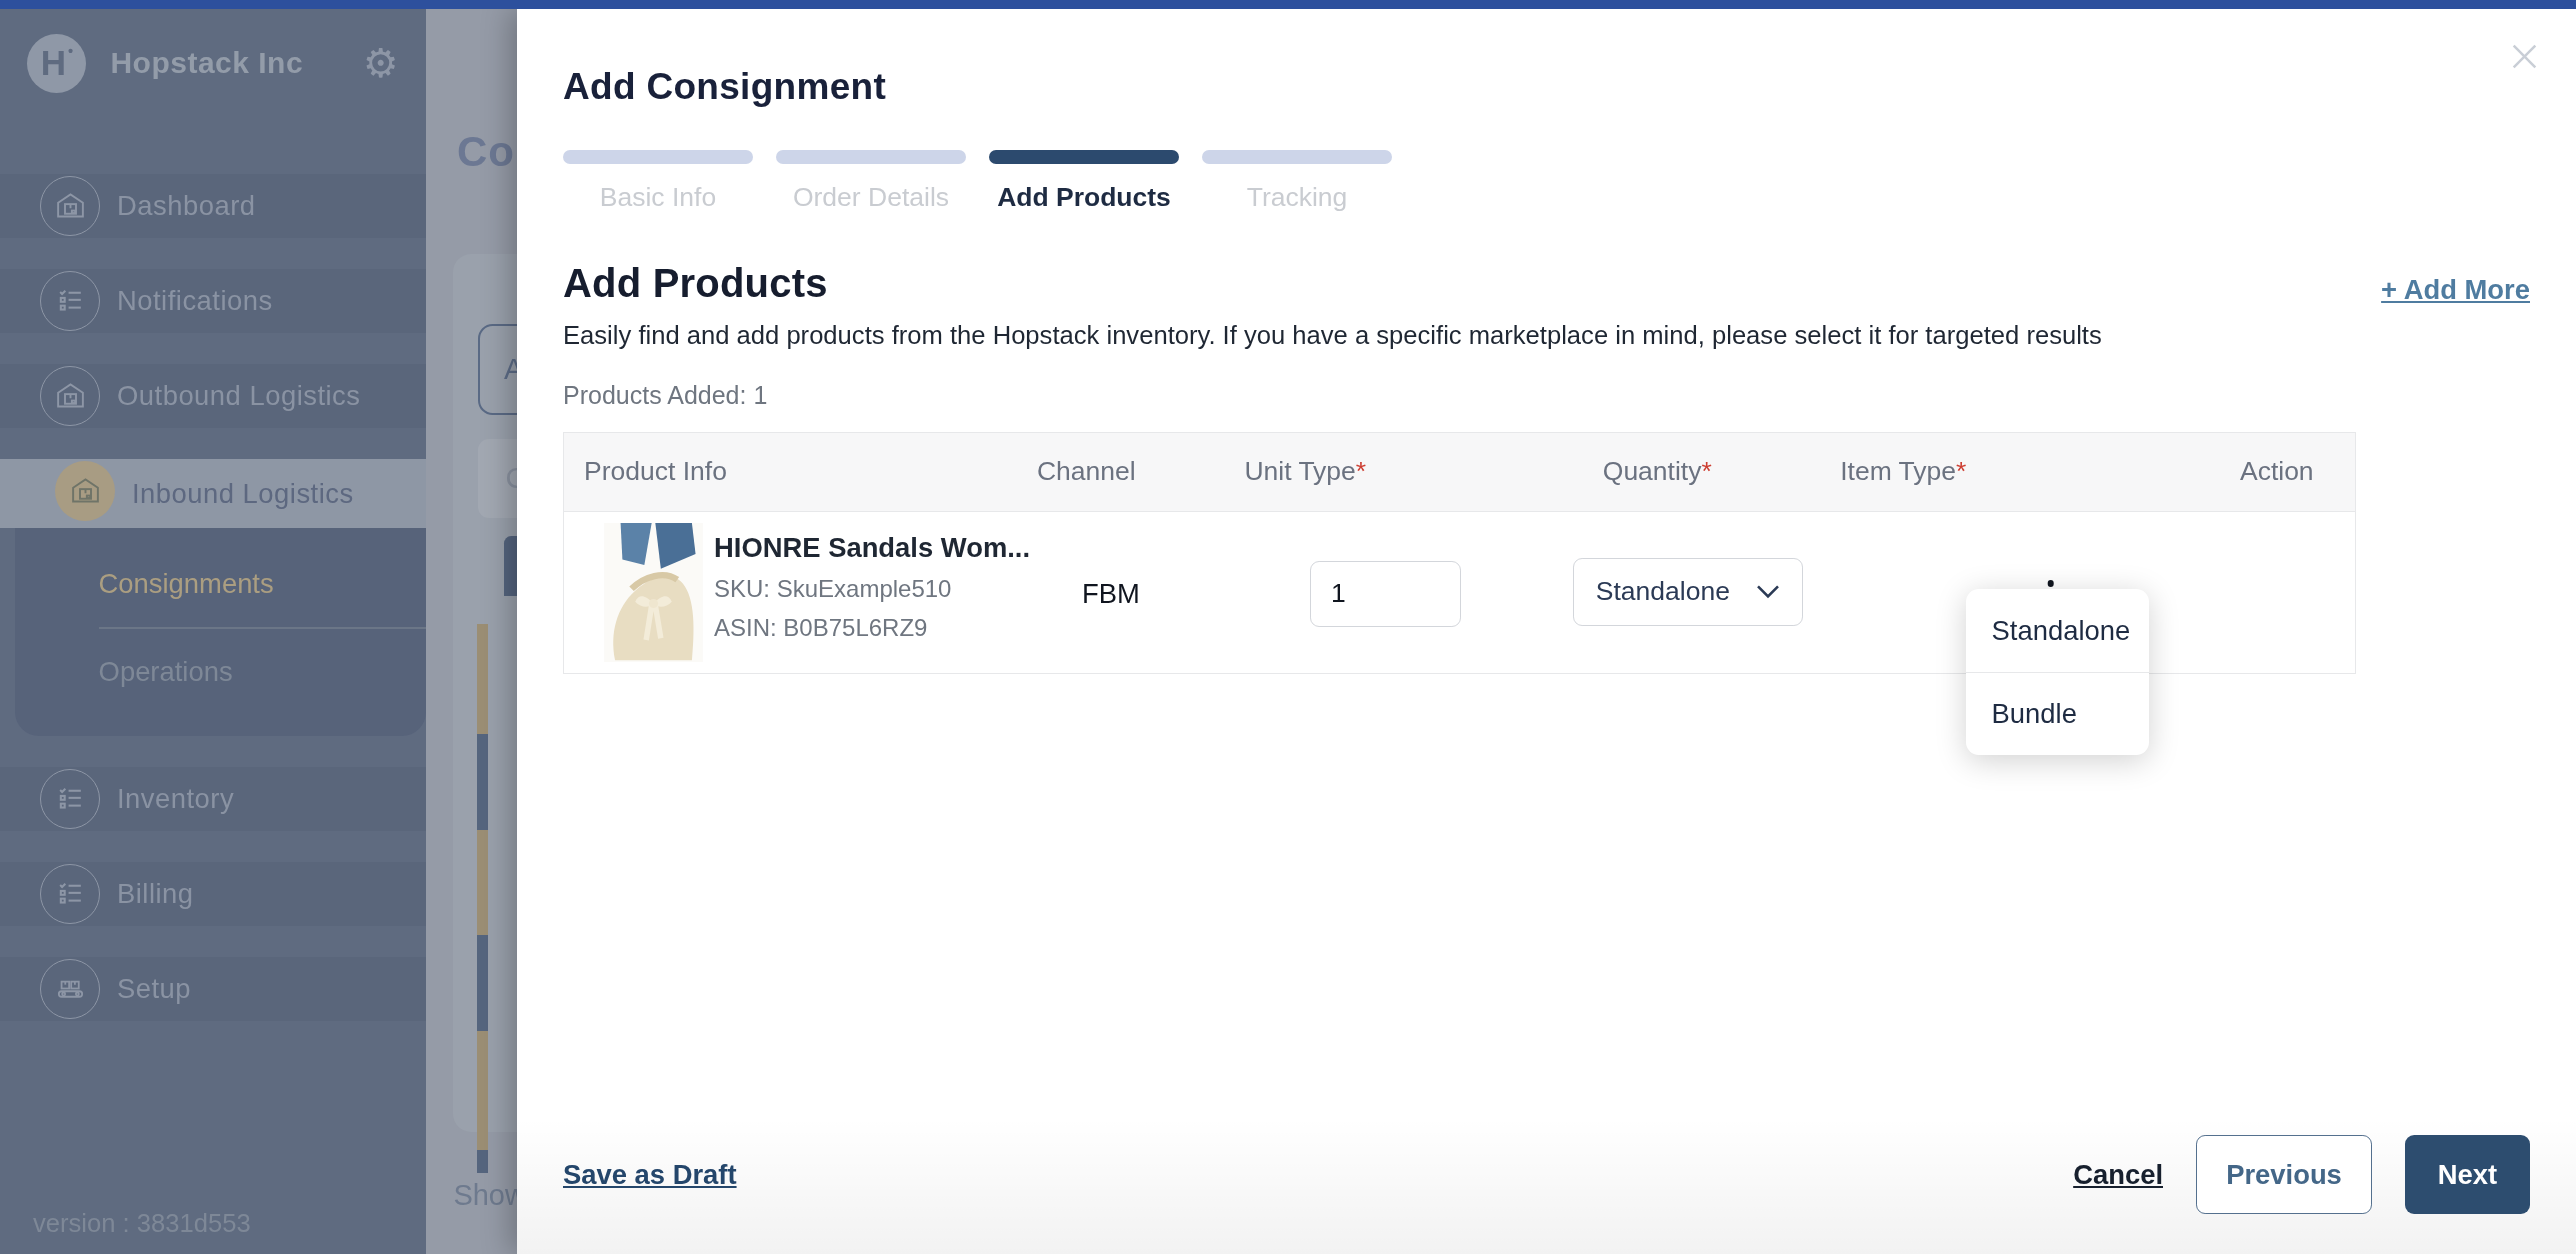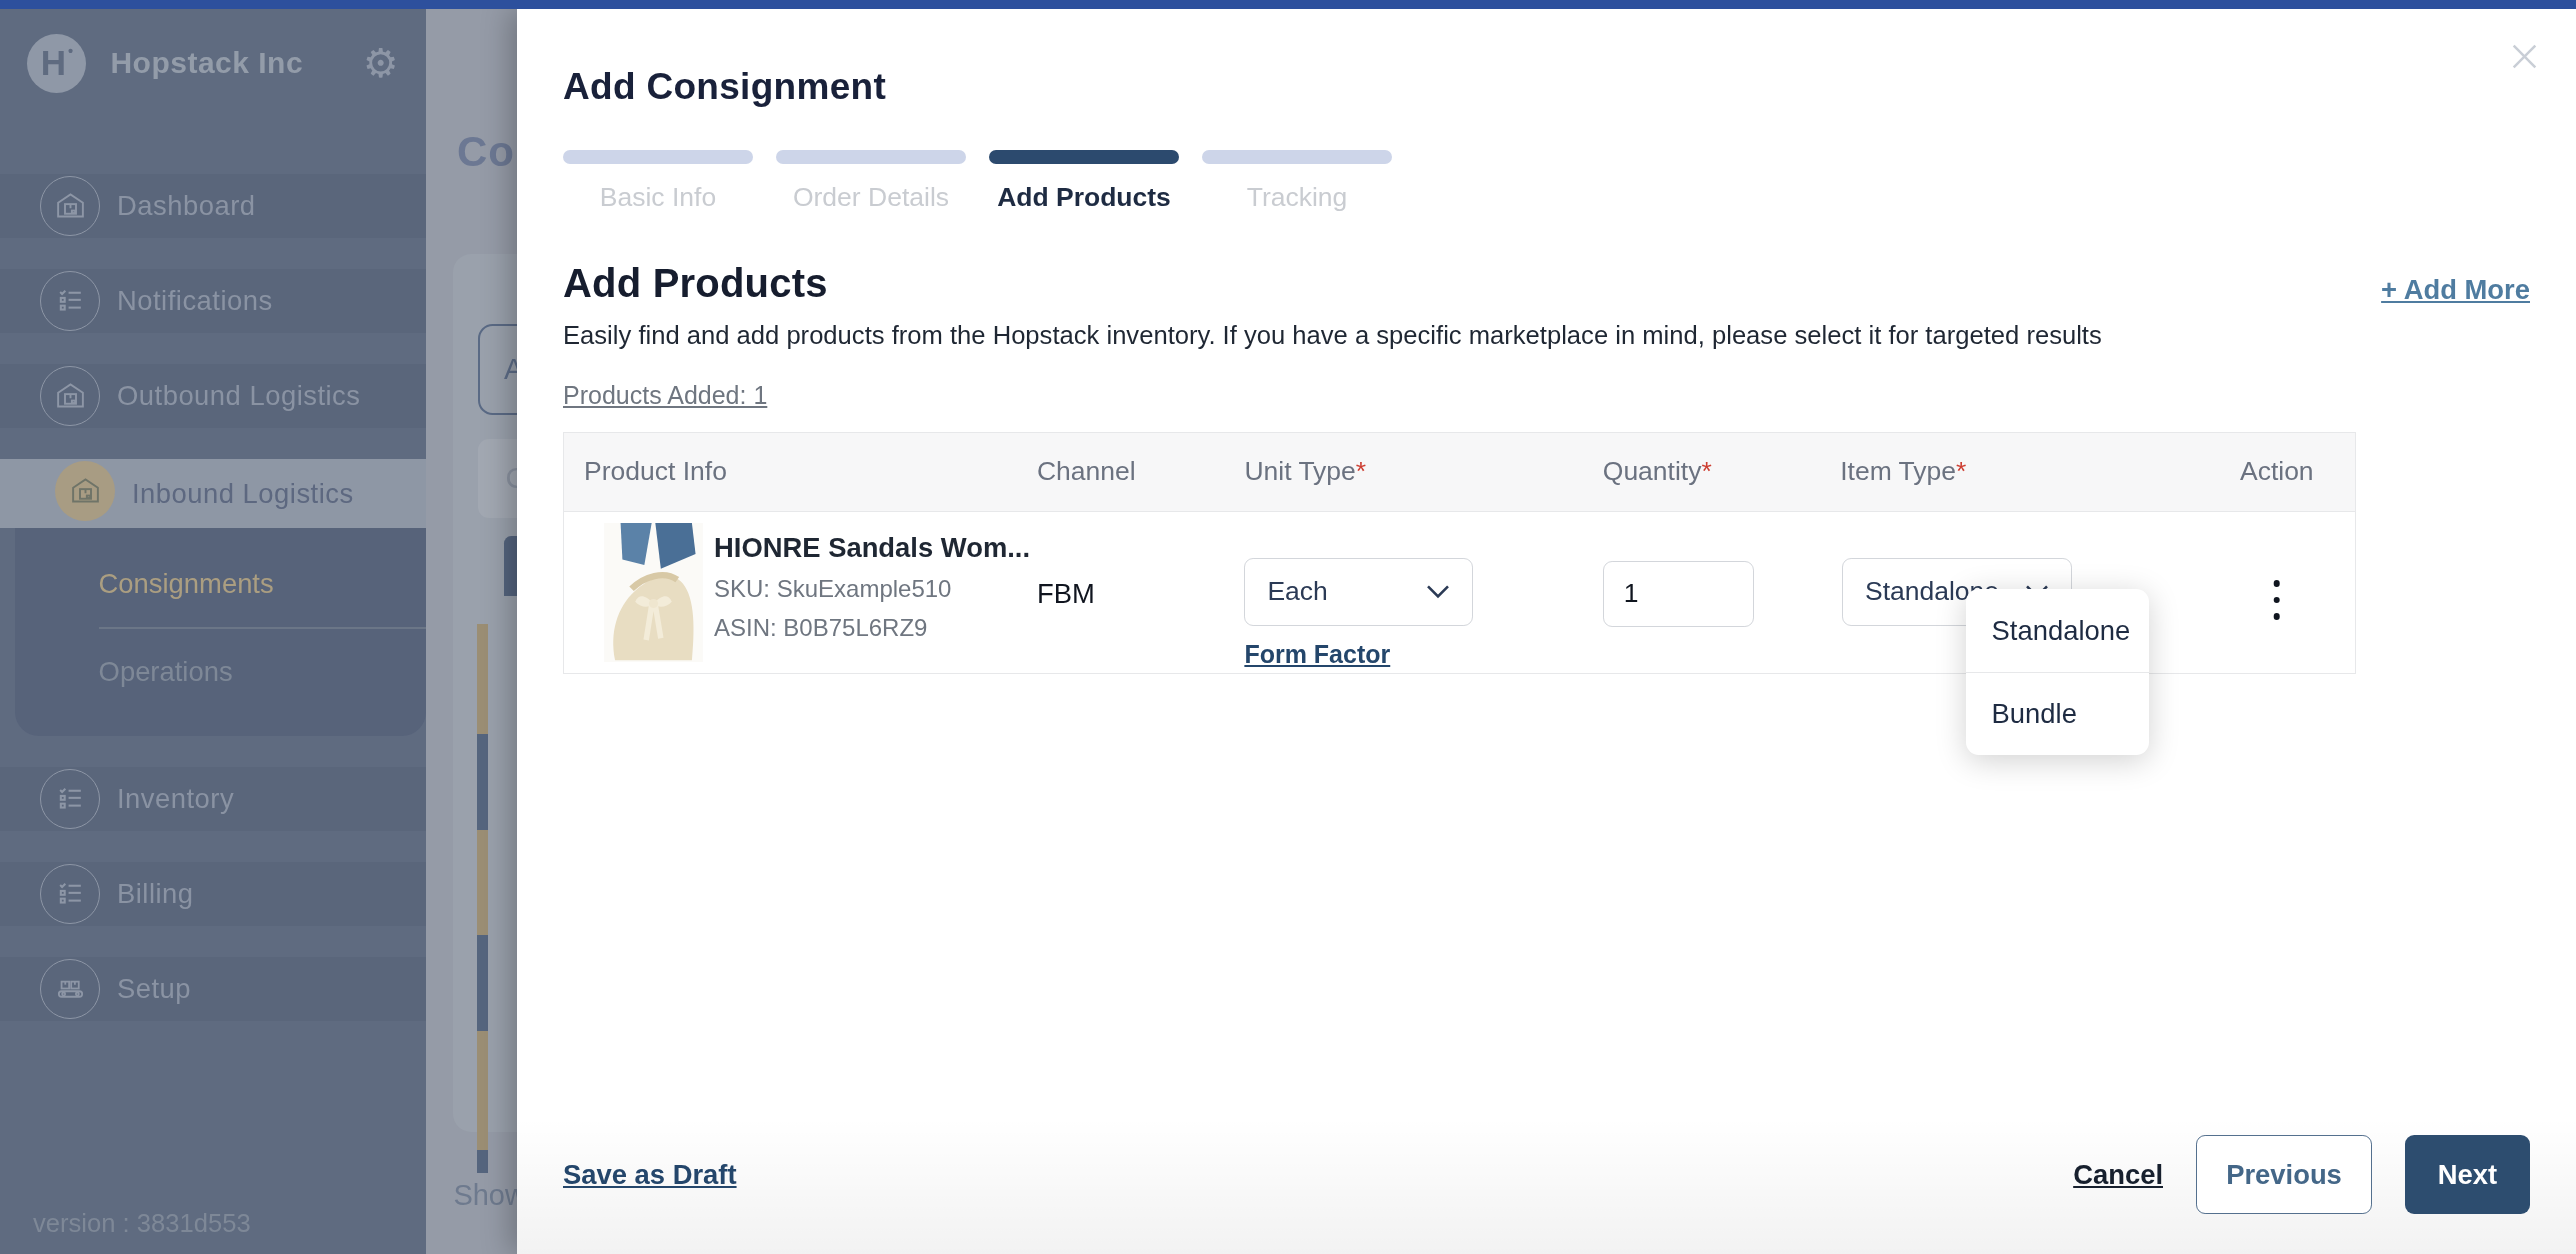--- a/index.html
+++ b/index.html
@@ -51,21 +51,21 @@
   .step { width:190px; }
   .step .bar { height:13.7px; border-radius:7.3px; background:#cdd5e9; }
   .step.active .bar { background:#2c4a6e; }
   .step .slabel { margin-top:18.3px; text-align:center; font-size:26.5px; color:#c9ccd1; }
   .step.active .slabel { color:#1e2b42; font-weight:bold; }
 
   .section-row { margin-top:48px; display:flex; align-items:flex-end; justify-content:space-between; }
   .h2 { font-size:40px; font-weight:bold; color:#161d2e; letter-spacing:0.2px; }
   .add-more { font-size:27.4px; color:#4f7ca0; text-decoration:underline; font-weight:bold; cursor:pointer; }
   .desc { margin-top:14.6px; font-size:25.6px; color:#1f2733; }
-  .products-added { margin-top:31px; font-size:25px; color:#6f7680;text-decoration:underline; }
+  .products-added { margin-top:31px; font-size:25px; color:#6f7680; }
 
   
   .ptable { margin-top:22px; width:1793px; border:0.9px solid #e7e8ea; }
   .thead { display:flex; height:79px; background:#f7f7f8; border-bottom:0.9px solid #e7e8ea; align-items:center; }
   .th { font-size:26.5px; color:#6b7280; }
   .req { color:#cd3e32; }
   .c1{width:518px; padding-left:20px;} .c2{width:228px;} .c3{width:394px;} .c4{width:261px;} .c5{width:394px;} .c6{width:172px; text-align:center;}
   .trow { position:relative; display:flex; height:161px; background:#fff; }
   .cell { position:relative; }
   .pimg { position:absolute; left:40px; top:11px; width:99px; height:139px; overflow:hidden; background:#fdfcfa; }
@@ -299,29 +299,20 @@
             </div>
             <div class="pinfo-text">
               <div class="pname">HIONRE Sandals Wom...</div>
               <div class="psku">SKU: SkuExample510</div>
               <div class="pasin">ASIN: B0B75L6RZ9</div>
             </div>
           </div>
           <div class="cell c2">
             <div class="channel-val">FBM</div>
           </div>
-          <div class="cell c3">
-            <div class="selectbox sel-unit">
-              <span>Each</span>
-              <svg class="chev" viewBox="0 0 24 14" fill="none" stroke="#2b3a55" stroke-width="2.6">
-                  <polyline points="2,2 12,12 22,2"></polyline>
-                </svg>
-            </div>
-            <div class="form-factor">Form Factor</div>
-          </div>
           <div class="cell c4">
             <input class="qty-input" type="text" value="1" style="">
           </div>
           <div class="cell c5">
             <div class="selectbox sel-item">
               <span>Standalone</span>
               <svg class="chev" viewBox="0 0 24 14" fill="none" stroke="#2b3a55" stroke-width="2.6">
                   <polyline points="2,2 12,12 22,2"></polyline>
                 </svg>
             </div>

